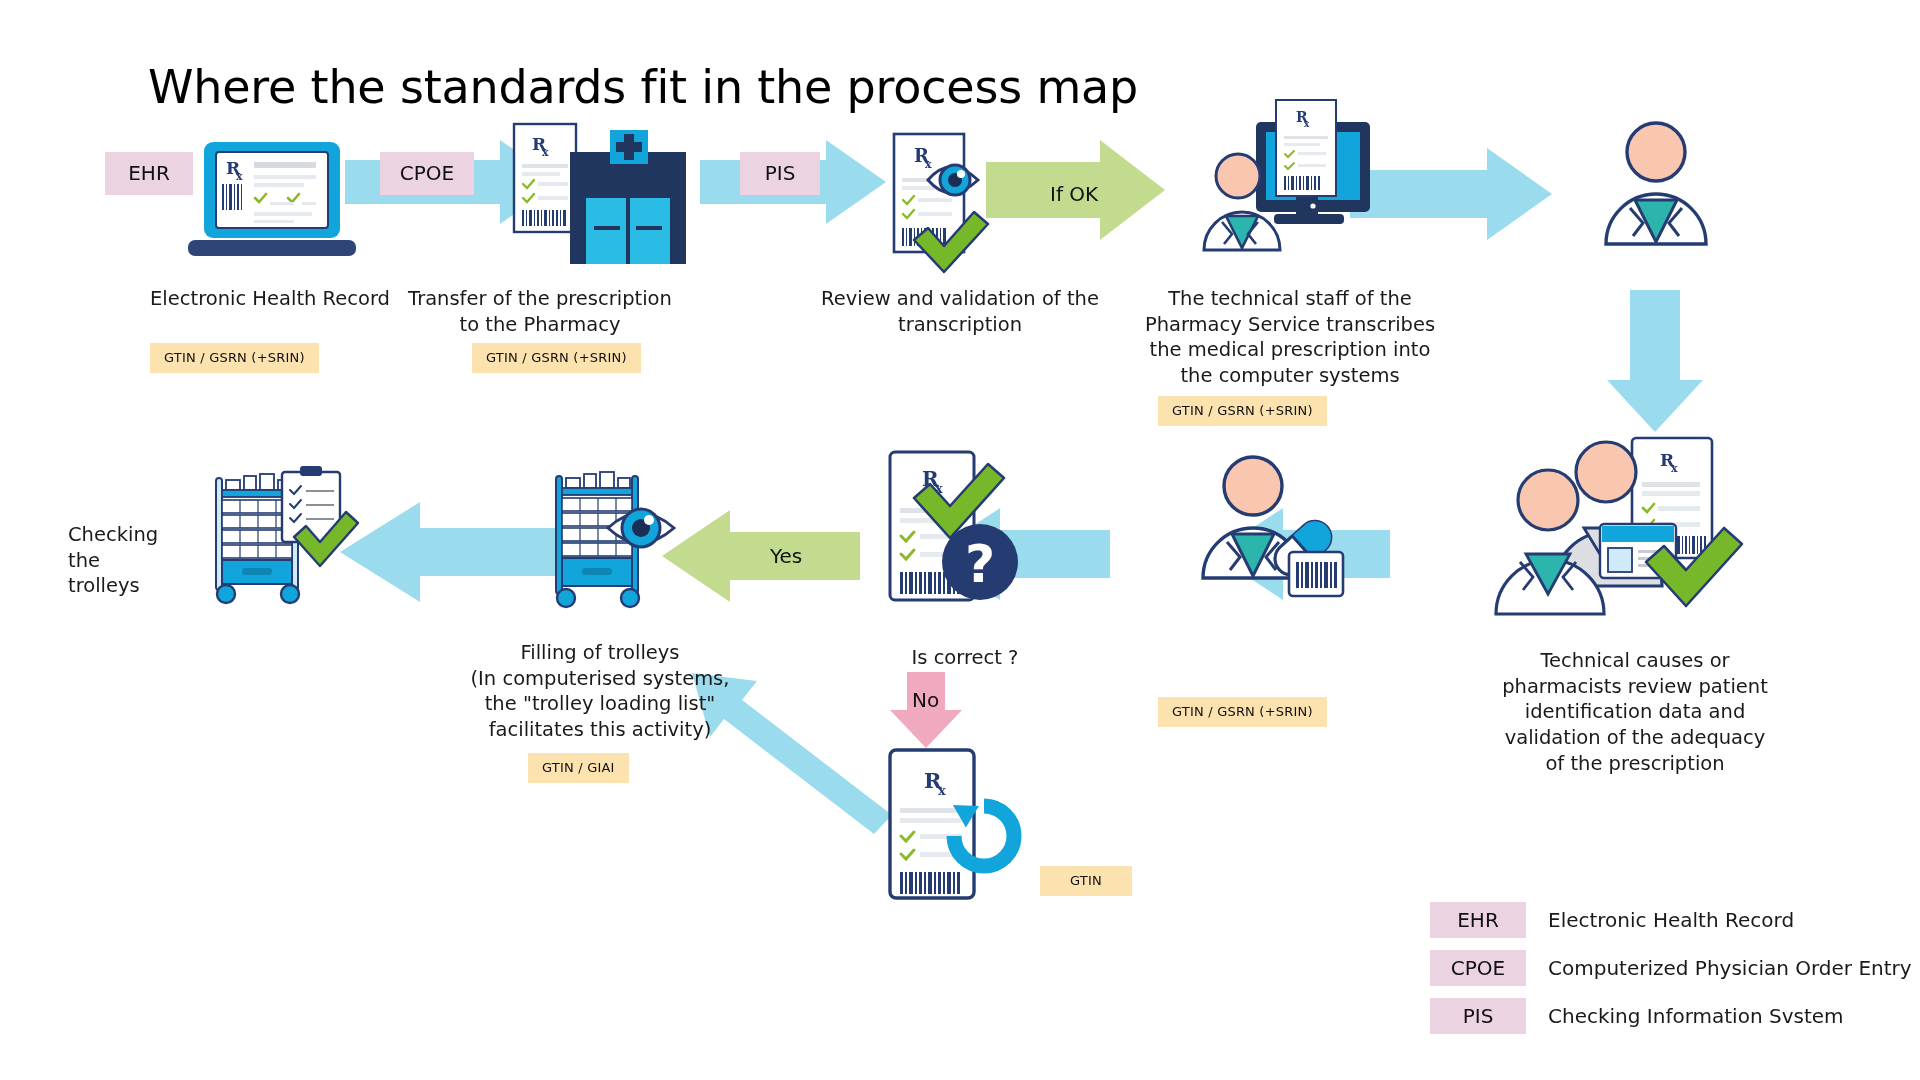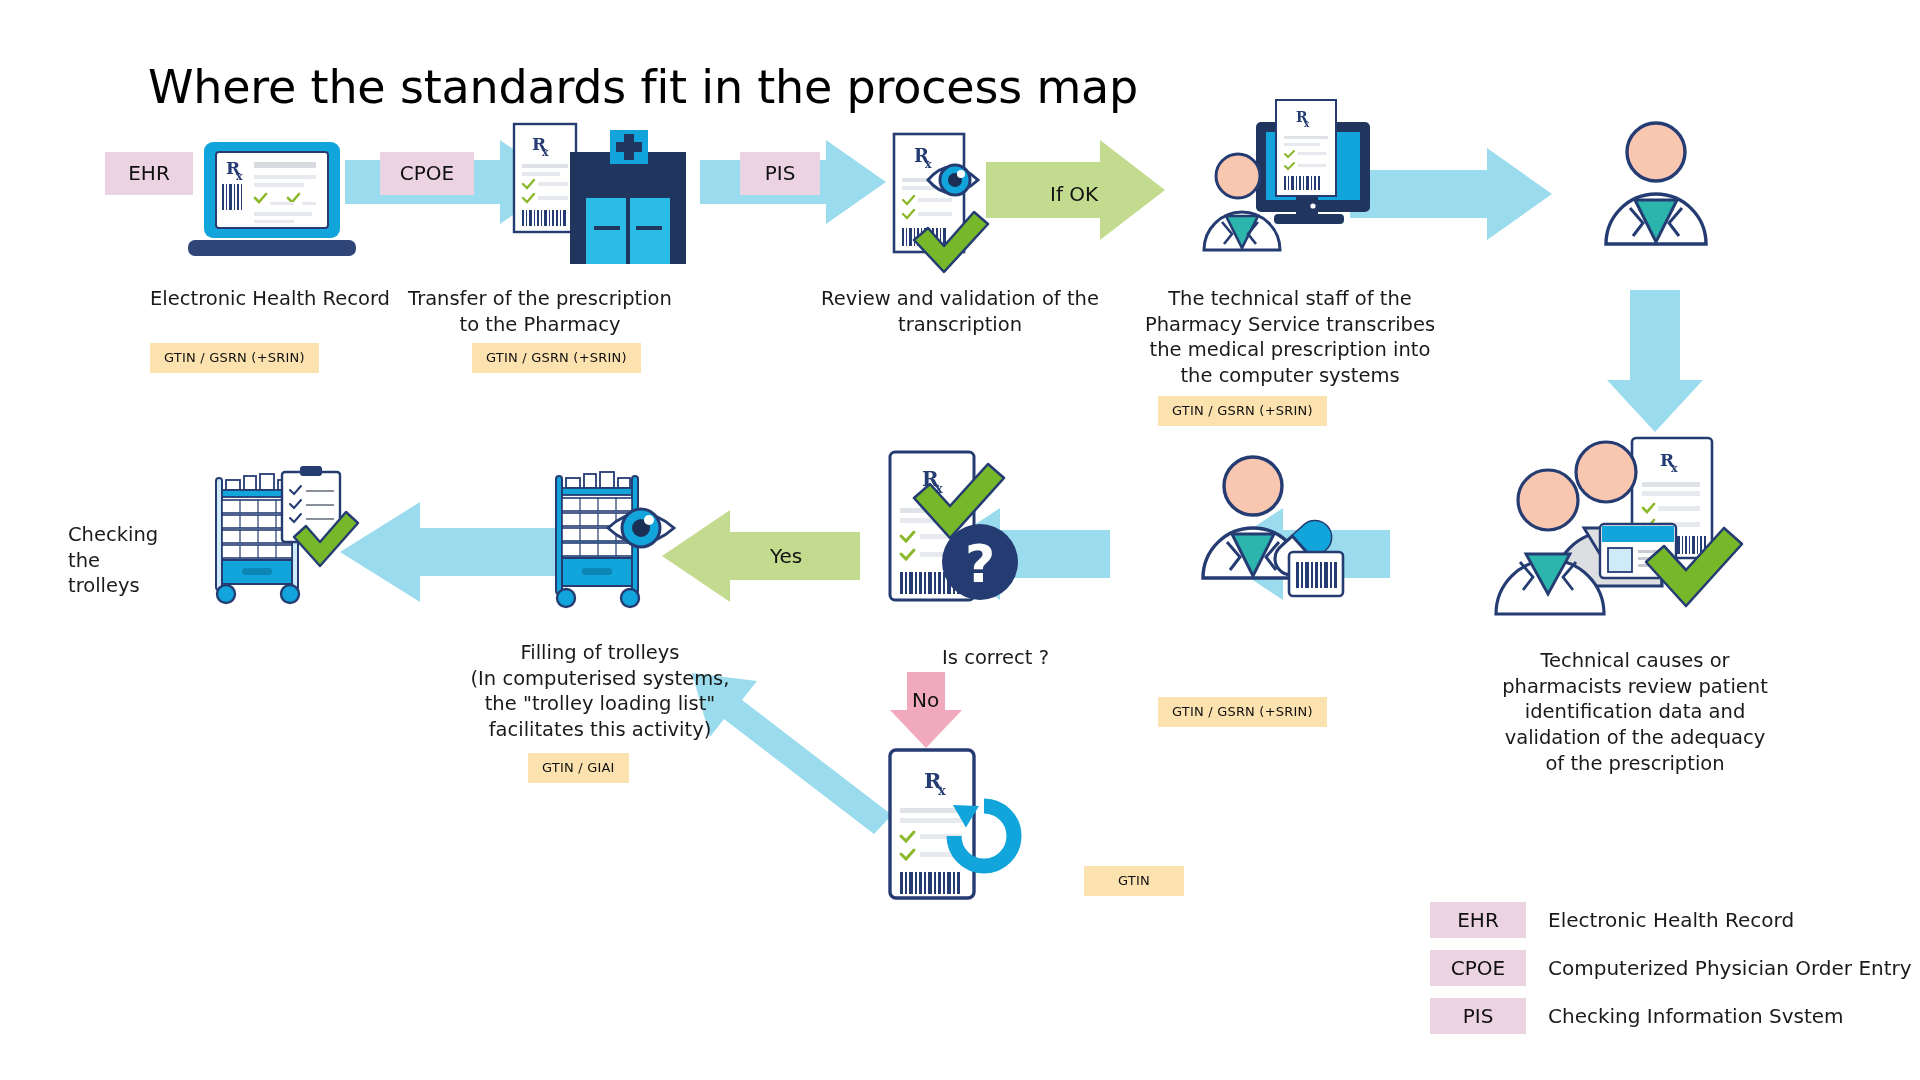--- a/index.html
+++ b/index.html
@@ -391,21 +391,21 @@
           <rect x="65" y="122" width="2" height="22"></rect>
         <rect x="69" y="122" width="3" height="22"></rect>
       </g>
 
       <path d="M42,34 l20,22 l38,-42 l16,14 l-54,60 l-36,-40 z" fill="#77B82A" stroke="#253C72" stroke-width="2.6" stroke-linejoin="round"></path>
 
       <circle cx="92" cy="112" r="38" fill="#253C72"></circle>
       <text x="92" y="132" text-anchor="middle" font-family="DejaVu Sans, sans-serif" font-size="52" font-weight="bold" fill="#ffffff">?</text>
     </svg>
   </div>
-  <div class="abs caption" style="left:809px; top:645px; width:240px;text-align:right;">Is correct ?</div>
+  <div class="abs caption" style="left:845px; top:645px; width:240px;">Is correct ?</div>
   <div class="abs arrow-label" style="left:912px; top:688px;">No</div>
   <div class="abs arrow-label" style="left:770px; top:544px;">Yes</div>
 
   <div class="abs" style="left:540px; top:470px;">
     <svg width="150" height="140" viewBox="0 0 150 140">
       <rect x="16" y="6" width="6" height="118" rx="3" fill="#12A5DC" stroke="#253C72" stroke-width="2"></rect>
       <rect x="92" y="6" width="6" height="118" rx="3" fill="#12A5DC" stroke="#253C72" stroke-width="2"></rect>
 
       <rect x="26" y="8" width="14" height="10" fill="#ffffff" stroke="#253C72" stroke-width="1.8"></rect>
       <rect x="44" y="4" width="12" height="14" fill="#ffffff" stroke="#253C72" stroke-width="1.8"></rect>
@@ -512,21 +512,21 @@
           <rect x="55" y="124" width="2" height="22"></rect>
         <rect x="59" y="124" width="4" height="22"></rect>
           <rect x="65" y="124" width="2" height="22"></rect>
         <rect x="69" y="124" width="3" height="22"></rect>
       </g>
 
       <path d="M96,58 a30,30 0 1 1 -30,30" fill="none" stroke="#12A5DC" stroke-width="15" stroke-linecap="butt"></path>
       <path d="M76,62 l22,-12 l0,26 z" fill="#12A5DC" transform="rotate(150 84 62)"></path>
     </svg>
   </div>
-  <div class="abs std-badge" style="left:1040px; top:866px; width:100px;margin-left:44px;">GTIN</div>
+  <div class="abs std-badge" style="left:1040px; top:866px; width:92px;">GTIN</div>
 
   <div class="abs" id="legend">
     <div class="legend-row">
       <div class="legend-chip">EHR</div>
       <div class="legend-text">Electronic Health Record</div>
     </div>
     <div class="legend-row">
       <div class="legend-chip">CPOE</div>
       <div class="legend-text">Computerized Physician Order Entry</div>
     </div>

